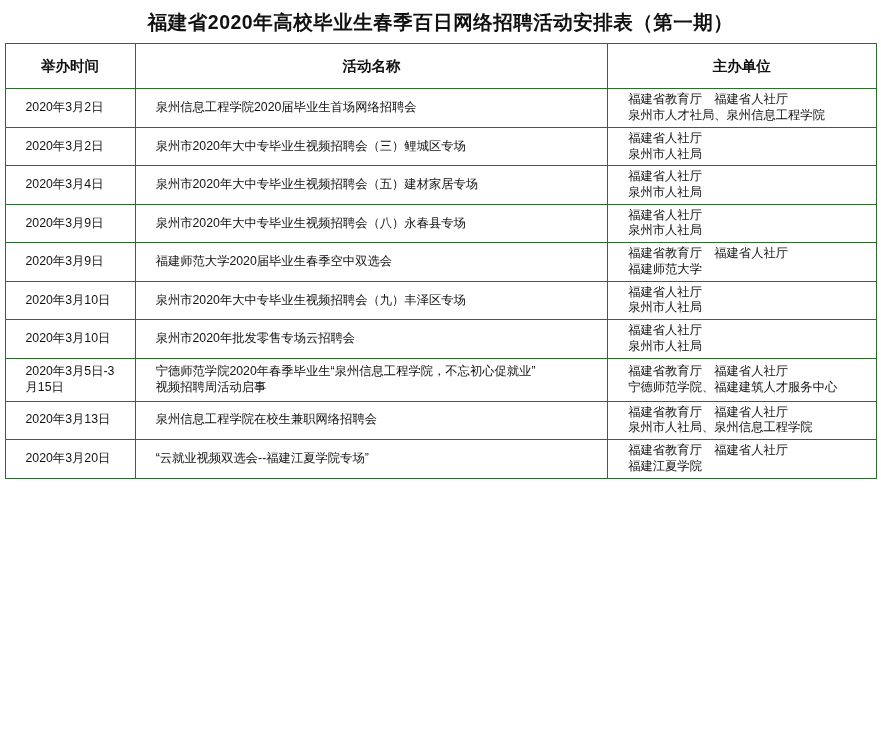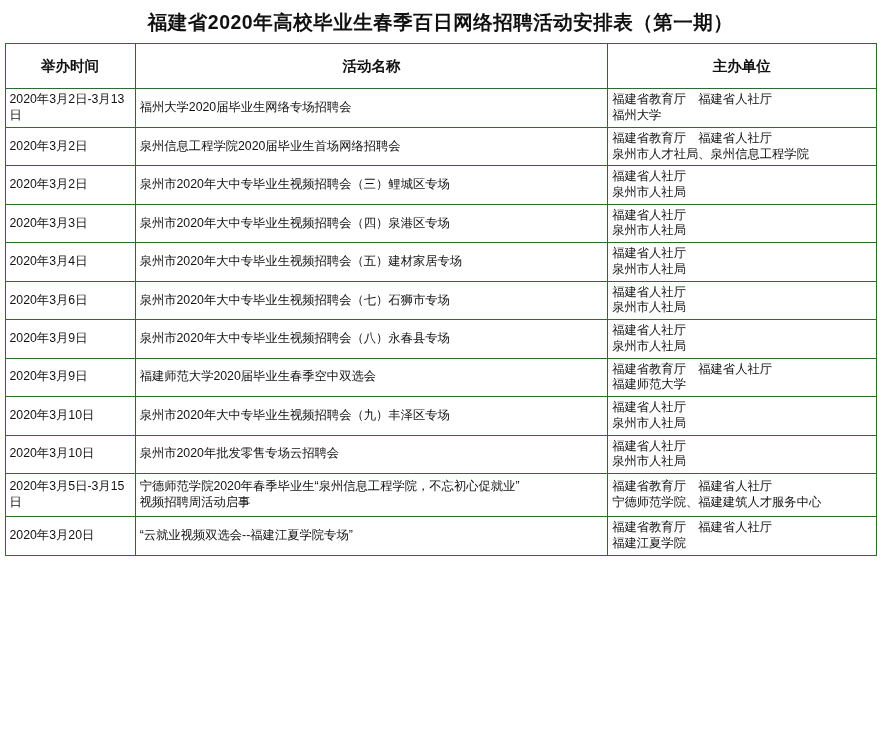--- a/index.html
+++ b/index.html
@@ -34,21 +34,21 @@
   table.schedule {
     border-collapse: collapse;
     width: 872px;
     margin: 0 auto;
     table-layout: fixed;
   }
   table.schedule th,
   table.schedule td {
     border: 1px solid #2f6b2f;
     vertical-align: middle;
-    padding: 3px 4px;
+    padding: 3px 20px;
     line-height: 1.28;
   }
   table.schedule th {
     font-size: 14.5px;
     font-weight: bold;
     height: 38px;
     color: #111;
   }
   table.schedule td {
     font-size: 12.3px;
@@ -82,73 +82,43 @@
     </colgroup>
     <thead>
       <tr>
         <th>举办时间</th>
         <th>活动名称</th>
         <th>主办单位</th>
       </tr>
     </thead>
     <tbody id="table-body">
         <tr>
-          <td class="time">2020年3月2日-3月13日</td>
-          <td class="name">
-            <span class="name-line">福州大学2020届毕业生网络专场招聘会</span>
-          </td>
-          <td class="org">
-            <span class="org-line">福建省教育厅　福建省人社厅</span>
-            <span class="org-line">福州大学</span>
-          </td>
-        </tr>
-        <tr>
           <td class="time">2020年3月2日</td>
           <td class="name">
             <span class="name-line">泉州信息工程学院2020届毕业生首场网络招聘会</span>
           </td>
           <td class="org">
             <span class="org-line">福建省教育厅　福建省人社厅</span>
             <span class="org-line">泉州市人才社局、泉州信息工程学院</span>
           </td>
         </tr>
         <tr>
           <td class="time">2020年3月2日</td>
           <td class="name">
             <span class="name-line">泉州市2020年大中专毕业生视频招聘会（三）鲤城区专场</span>
           </td>
           <td class="org">
             <span class="org-line">福建省人社厅</span>
             <span class="org-line">泉州市人社局</span>
           </td>
         </tr>
         <tr>
-          <td class="time">2020年3月3日</td>
-          <td class="name">
-            <span class="name-line">泉州市2020年大中专毕业生视频招聘会（四）泉港区专场</span>
-          </td>
-          <td class="org">
-            <span class="org-line">福建省人社厅</span>
-            <span class="org-line">泉州市人社局</span>
-          </td>
-        </tr>
-        <tr>
           <td class="time">2020年3月4日</td>
           <td class="name">
             <span class="name-line">泉州市2020年大中专毕业生视频招聘会（五）建材家居专场</span>
-          </td>
-          <td class="org">
-            <span class="org-line">福建省人社厅</span>
-            <span class="org-line">泉州市人社局</span>
-          </td>
-        </tr>
-        <tr>
-          <td class="time">2020年3月6日</td>
-          <td class="name">
-            <span class="name-line">泉州市2020年大中专毕业生视频招聘会（七）石狮市专场</span>
           </td>
           <td class="org">
             <span class="org-line">福建省人社厅</span>
             <span class="org-line">泉州市人社局</span>
           </td>
         </tr>
         <tr>
           <td class="time">2020年3月9日</td>
           <td class="name">
             <span class="name-line">泉州市2020年大中专毕业生视频招聘会（八）永春县专场</span>
@@ -193,20 +163,30 @@
           <td class="name">
             <span class="name-line">宁德师范学院2020年春季毕业生“泉州信息工程学院，不忘初心促就业”</span>
             <span class="name-line">视频招聘周活动启事</span>
           </td>
           <td class="org">
             <span class="org-line">福建省教育厅　福建省人社厅</span>
             <span class="org-line">宁德师范学院、福建建筑人才服务中心</span>
           </td>
         </tr>
         <tr>
+          <td class="time">2020年3月13日</td>
+          <td class="name">
+            <span class="name-line">泉州信息工程学院在校生兼职网络招聘会</span>
+          </td>
+          <td class="org">
+            <span class="org-line">福建省教育厅　福建省人社厅</span>
+            <span class="org-line">泉州市人社局、泉州信息工程学院</span>
+          </td>
+        </tr>
+        <tr>
           <td class="time">2020年3月20日</td>
           <td class="name">
             <span class="name-line">“云就业视频双选会--福建江夏学院专场”</span>
           </td>
           <td class="org">
             <span class="org-line">福建省教育厅　福建省人社厅</span>
             <span class="org-line">福建江夏学院</span>
           </td>
         </tr>
       </tbody>

